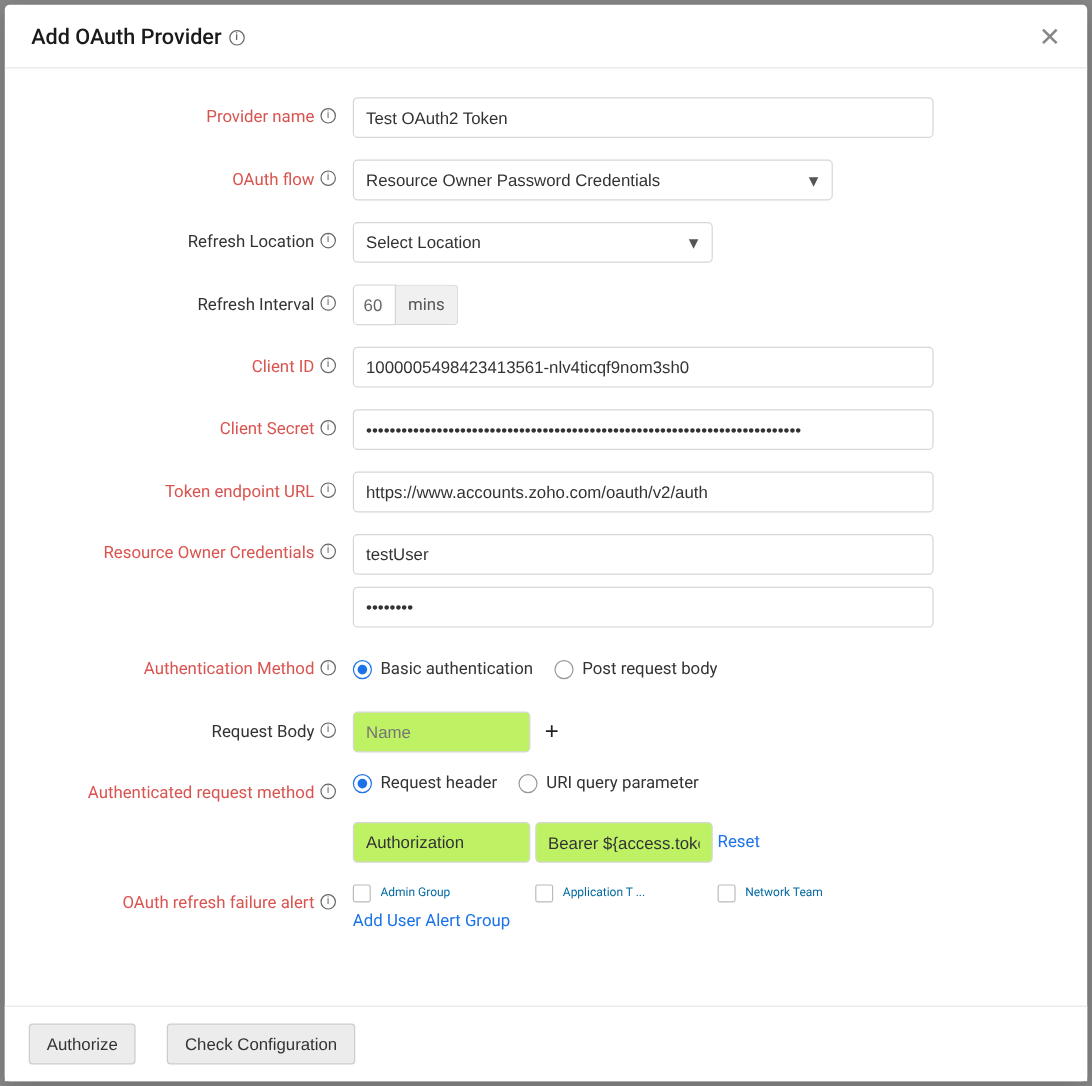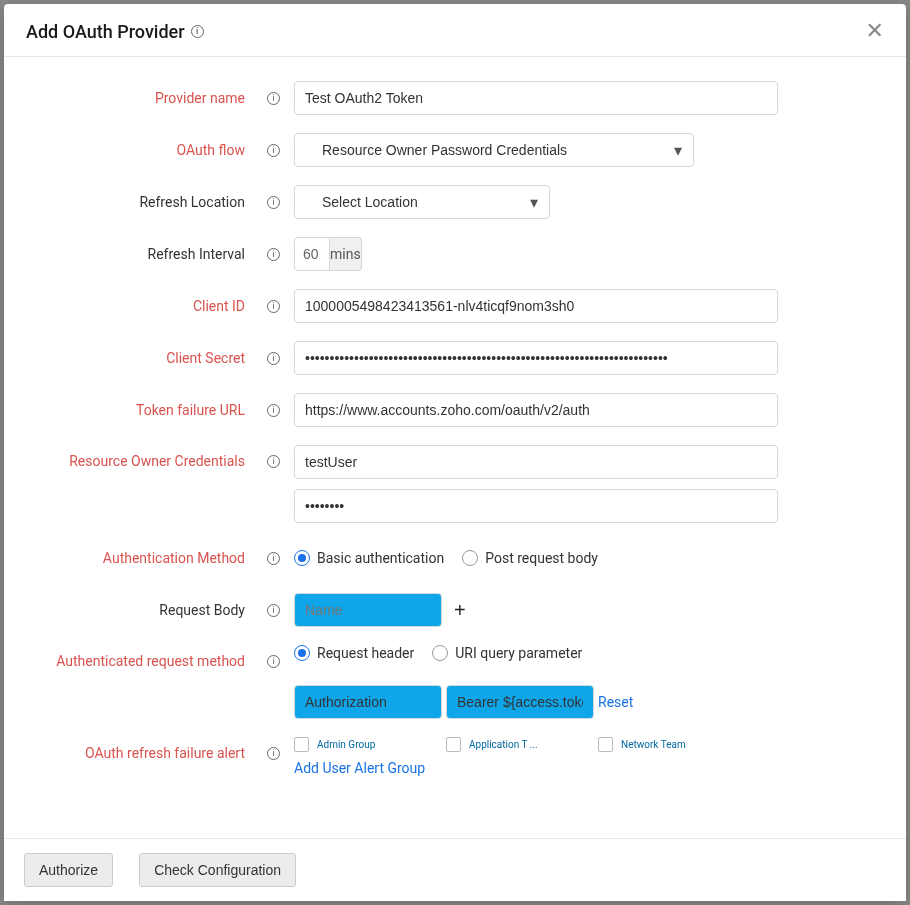--- a/index.html
+++ b/index.html
@@ -81,23 +81,23 @@
     .form-row.align-top .form-label {
       padding-top: 8px;
     }
     .form-label {
       width: 260px;
       text-align: right;
       padding-right: 14px;
       font-size: 14px;
       color: #333;
       display: flex;
-      align-items: center;
+      align-items: flex-start;
       justify-content: flex-end;
-      gap: 22px;
+      gap: 5px;
     }
     .form-label.required {
       color: #d9534f;
     }
     .form-control-wrap {
       flex: 1;
       display: flex;
       align-items: center;
       gap: 8px;
     }
@@ -116,29 +116,29 @@
     }
     .select-wrap {
       position: relative;
       display: inline-block;
     }
     .select-input {
       width: 400px;
       height: 34px;
       border: 1px solid #d6d6d6;
       border-radius: 4px;
-      padding: 0 30px 0 27px;
+      padding: 0 30px 0 10px;
       font-size: 14px;
       color: #333;
       background: #fff;
       appearance: none;
       cursor: pointer;
     }
     .select-input.narrow {
-      width: 256px;
+      width: 300px;
     }
     .select-caret {
       position: absolute;
       right: 12px;
       top: 50%;
       transform: translateY(-50%);
       pointer-events: none;
       color: #555;
     }
     .interval-group {
@@ -154,21 +154,21 @@
       font-size: 14px;
       color: #666;
       text-align: left;
     }
     .interval-unit {
       height: 34px;
       border: 1px solid #d6d6d6;
       border-left: none;
       border-radius: 0 4px 4px 0;
       background: #f0f0f0;
-      padding: 0 0;
+      padding: 0 10px;
       display: flex;
       align-items: center;
       font-size: 14px;
       color: #555;
     }
     .radio-group {
       display: flex;
       align-items: center;
       gap: 18px;
       flex-wrap: wrap;
@@ -200,21 +200,21 @@
       border-radius: 50%;
     }
     .small-input {
       width: 148px;
       height: 34px;
       border: 1px solid #d6d6d6;
       border-radius: 4px;
       padding: 0 10px;
       font-size: 14px;
       color: #333;
-      background: #0ea5e9;
+      background: #bef264;
     }
     .plus-btn {
       font-size: 20px;
       color: #222;
       cursor: pointer;
       background: none;
       border: none;
       padding: 0 4px;
       line-height: 1;
     }
@@ -359,21 +359,21 @@
         <span>Client Secret</span>
         <span class="info-icon">i</span>
       </div>
       <div class="form-control-wrap">
         <input type="text" class="text-input" value="••••••••••••••••••••••••••••••••••••••••••••••••••••••••••••••••••••••••••" style="">
       </div>
     </div>
 
     <div class="form-row">
       <div class="form-label required">
-        <span>Token failure URL</span>
+        <span>Token endpoint URL</span>
         <span class="info-icon">i</span>
       </div>
       <div class="form-control-wrap">
         <input type="text" class="text-input" value="https://www.accounts.zoho.com/oauth/v2/auth" style="">
       </div>
     </div>
 
     <div class="form-row align-top">
       <div class="form-label required">
         <span>Resource Owner Credentials</span>

